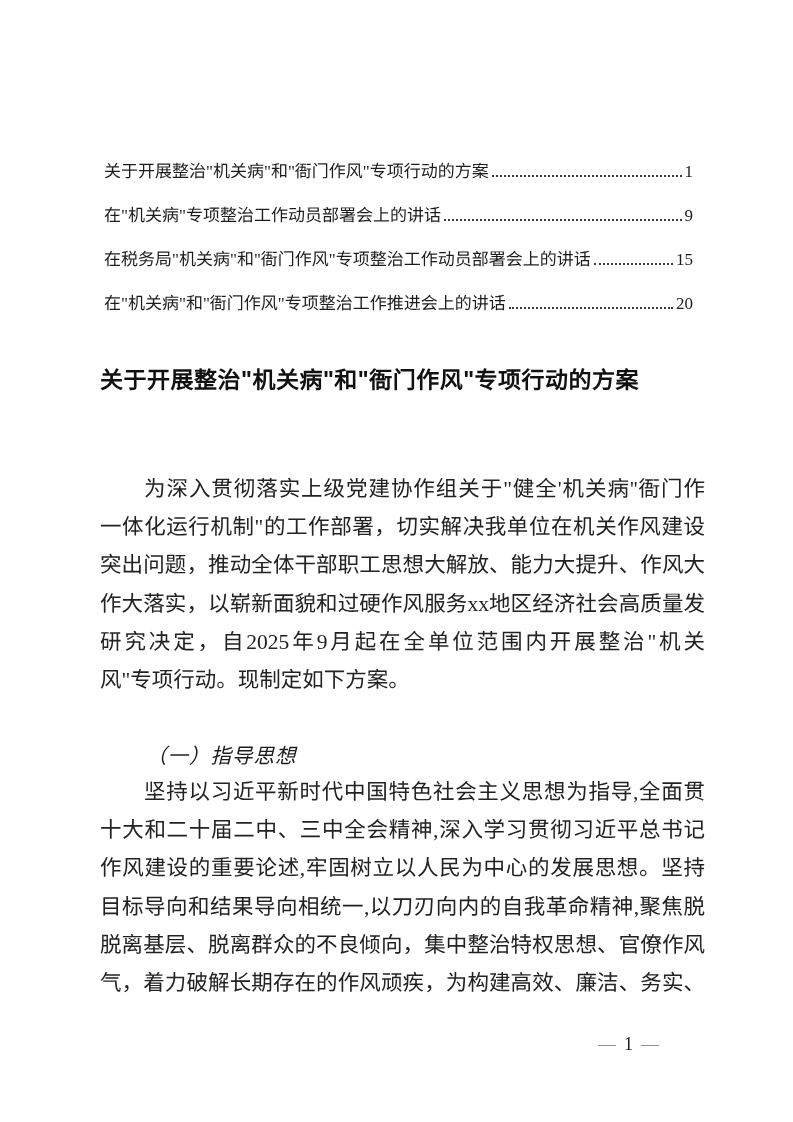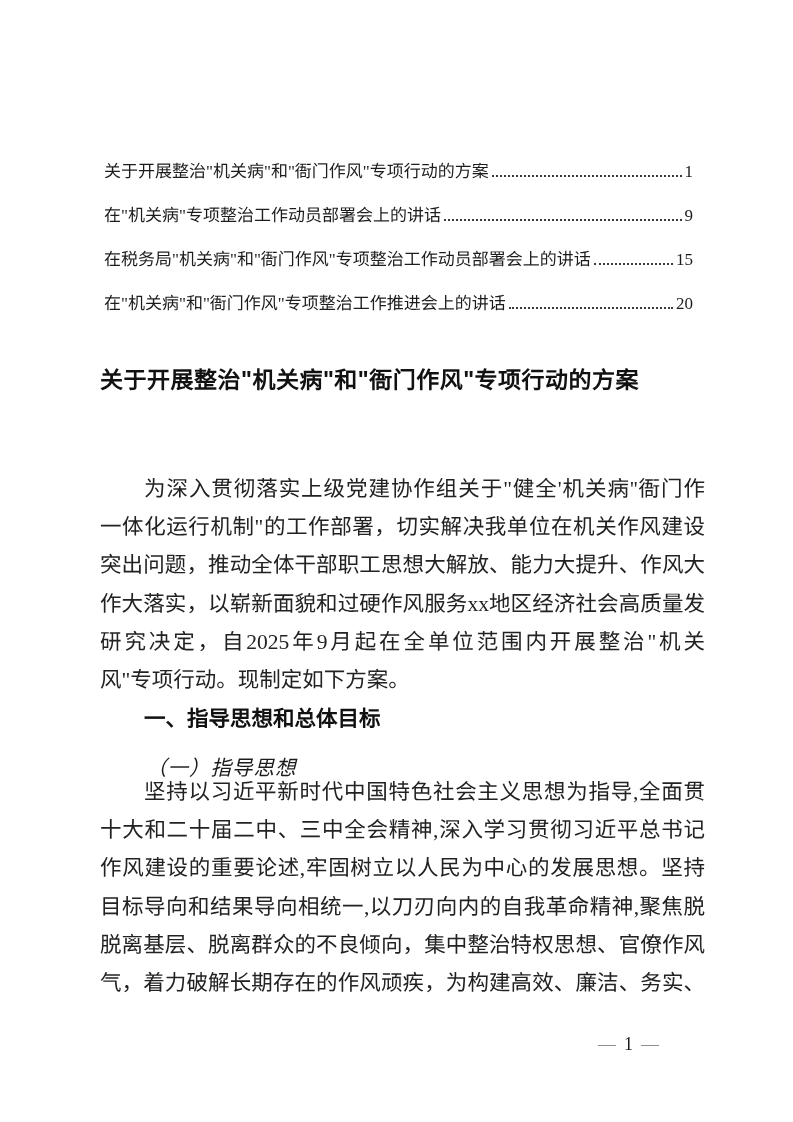--- a/index.html
+++ b/index.html
@@ -104,21 +104,20 @@
     top: 738px;
     left: 100px;
     width: 605px;
     padding-left: 46px;
     font-family: "Liberation Serif", "DejaVu Serif", serif;
     font-style: italic;
     font-size: 20.5px;
     line-height: 36px;
     color: #1c1c1c;
     letter-spacing: 1px;
-    margin-top: 12px;
   }
 
   
   .page-footer {
     position: absolute;
     top: 1032px;
     left: 598px;
     font-size: 18px;
     line-height: 24px;
     color: #1c1c1c;
@@ -160,21 +159,20 @@
 
   <div class="body-block p1">
     <div class="bline indent">为深入贯彻落实上级党建协作组关于"健全'机关病''衙门作风'督查改</div>
     <div class="bline">一体化运行机制"的工作部署，切实解决我单位在机关作风建设中存在的</div>
     <div class="bline">突出问题，推动全体干部职工思想大解放、能力大提升、作风大转变、工</div>
     <div class="bline">作大落实，以崭新面貌和过硬作风服务xx地区经济社会高质量发展，经</div>
     <div class="bline">研究决定，自2025年9月起在全单位范围内开展整治"机关病"和"衙门作</div>
     <div class="bline plain">风"专项行动。现制定如下方案。</div>
   </div>
 
-  <div class="section-heading">一、指导思想和总体目标</div>
 
   <div class="subsection-heading">（一）指导思想</div>
 
   <div class="body-block p2">
     <div class="bline indent">坚持以习近平新时代中国特色社会主义思想为指导,全面贯彻党的二</div>
     <div class="bline">十大和二十届二中、三中全会精神,深入学习贯彻习近平总书记关于加强</div>
     <div class="bline">作风建设的重要论述,牢固树立以人民为中心的发展思想。坚持问题导向、</div>
     <div class="bline">目标导向和结果导向相统一,以刀刃向内的自我革命精神,聚焦脱离实际、</div>
     <div class="bline">脱离基层、脱离群众的不良倾向，集中整治特权思想、官僚作风和衙门习</div>
     <div class="bline">气，着力破解长期存在的作风顽疾，为构建高效、廉洁、务实、为民的现</div>

